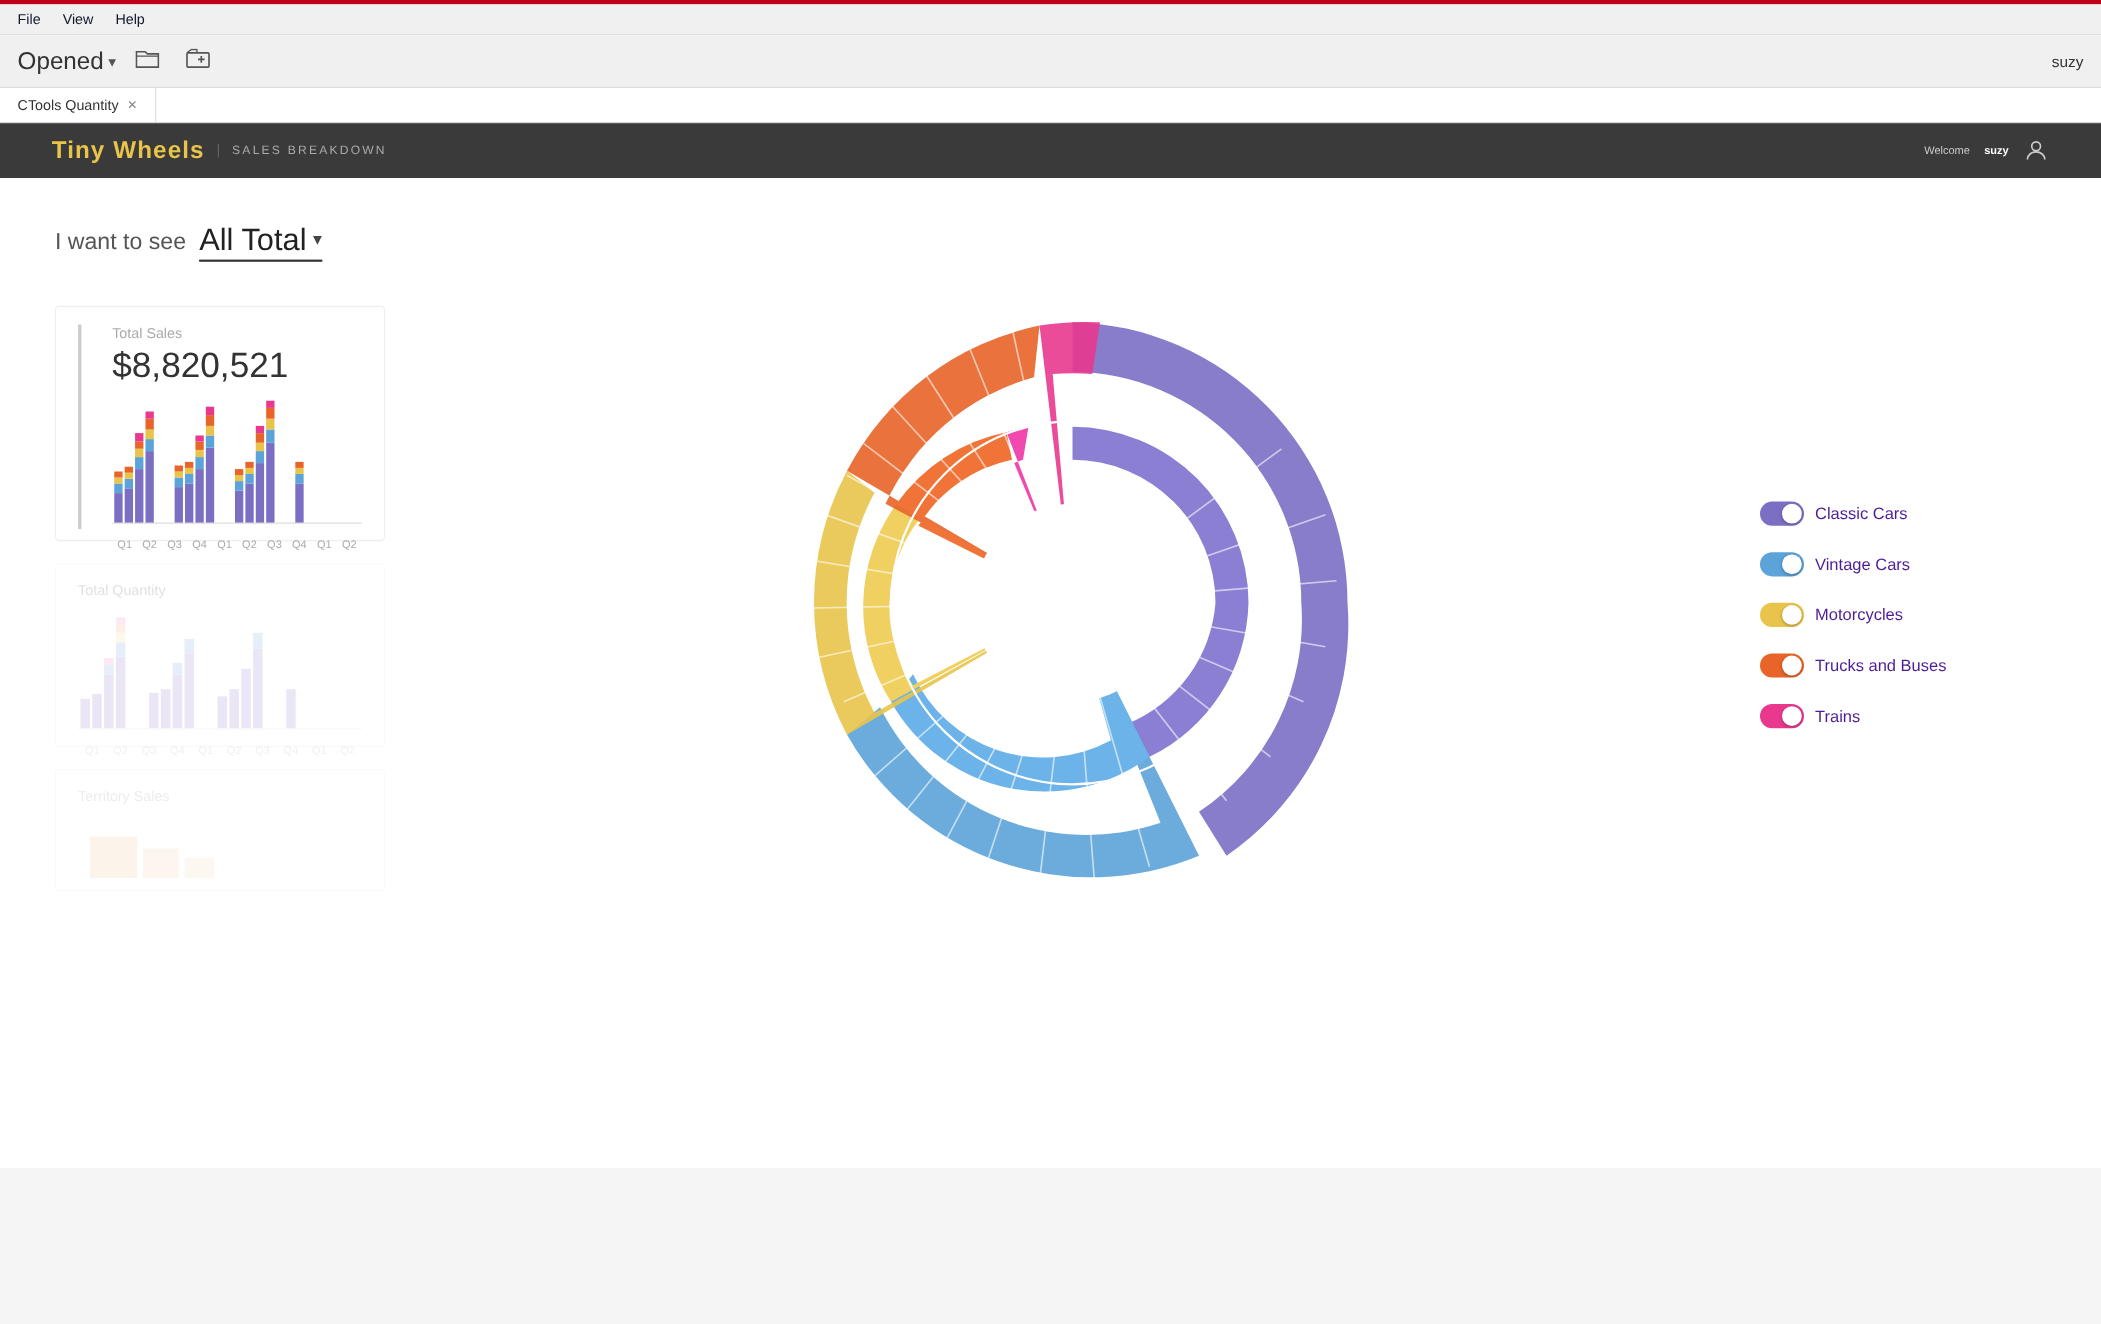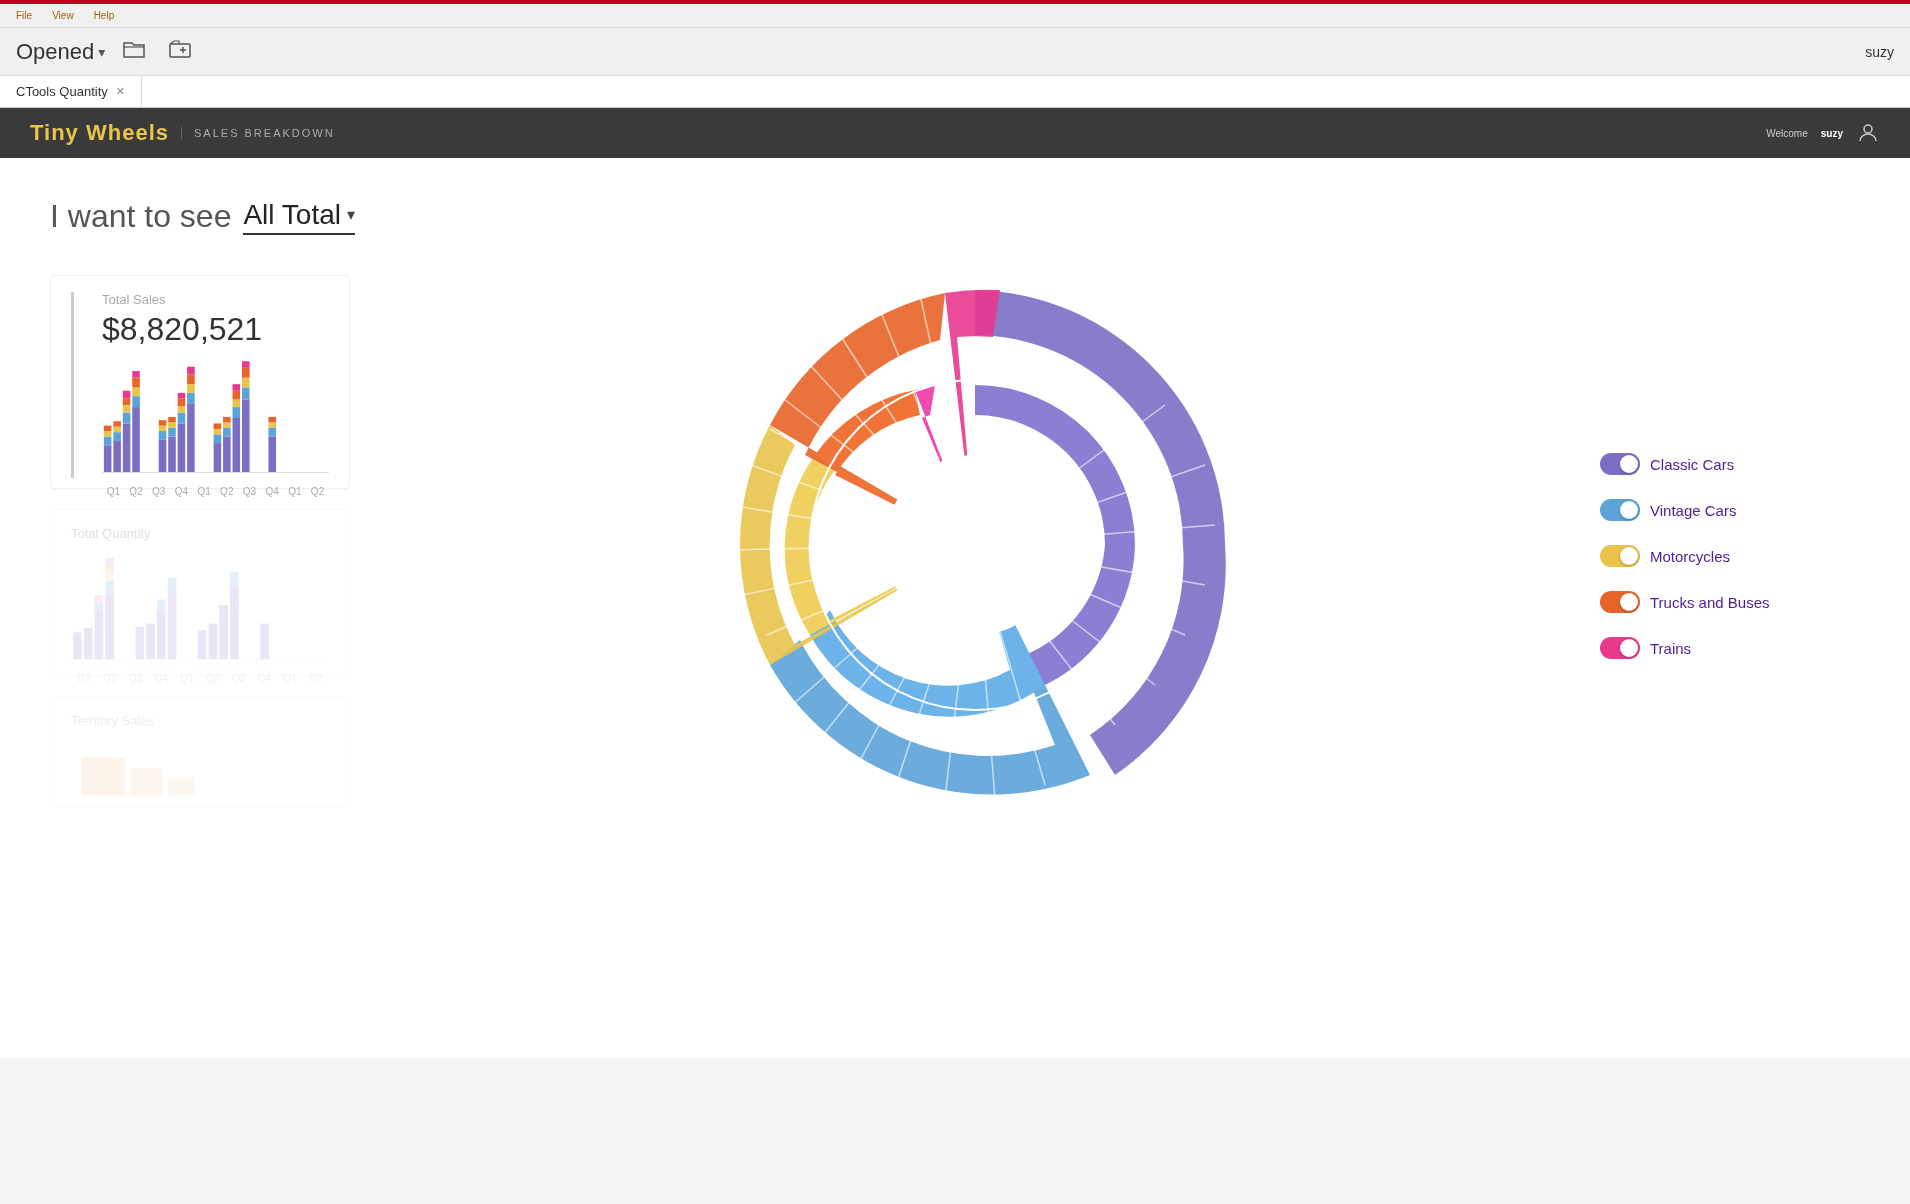--- a/index.html
+++ b/index.html
@@ -12,22 +12,22 @@
     }
     .menu-bar {
       display: flex;
       align-items: center;
       padding: 6px 16px;
       gap: 20px;
       background: #f0f0f0;
       border-bottom: 1px solid #ddd;
     }
     .menu-item {
-      font-size: 10px;
-      color: #a16207;
+      font-size: 13px;
+      color: #0f172a;
       cursor: pointer;
     }
     .toolbar {
       display: flex;
       align-items: center;
       padding: 8px 16px;
       background: #f0f0f0;
       border-bottom: 1px solid #ddd;
       gap: 12px;
     }
@@ -79,21 +79,21 @@
       font-size: 11px;
       color: #888;
       cursor: pointer;
     }
 
     
     .app-header {
       background: #3a3a3a;
       display: flex;
       align-items: center;
-      padding: 12px 30px;
+      padding: 12px 47px;
       justify-content: space-between;
     }
     .app-title {
       display: flex;
       align-items: center;
       gap: 12px;
     }
     .app-title-text {
       font-size: 22px;
       font-weight: 600;
@@ -130,21 +130,21 @@
     }
 
     
     .year-selector-row {
       display: flex;
       align-items: center;
       gap: 12px;
       margin-bottom: 40px;
     }
     .year-selector-label {
-      font-size: 32px;
+      font-size: 21px;
       font-weight: 300;
       color: #555;
       text-align: right;
     }
     .year-dropdown {
       display: flex;
       align-items: center;
       gap: 6px;
       font-size: 28px;
       font-weight: 300;

